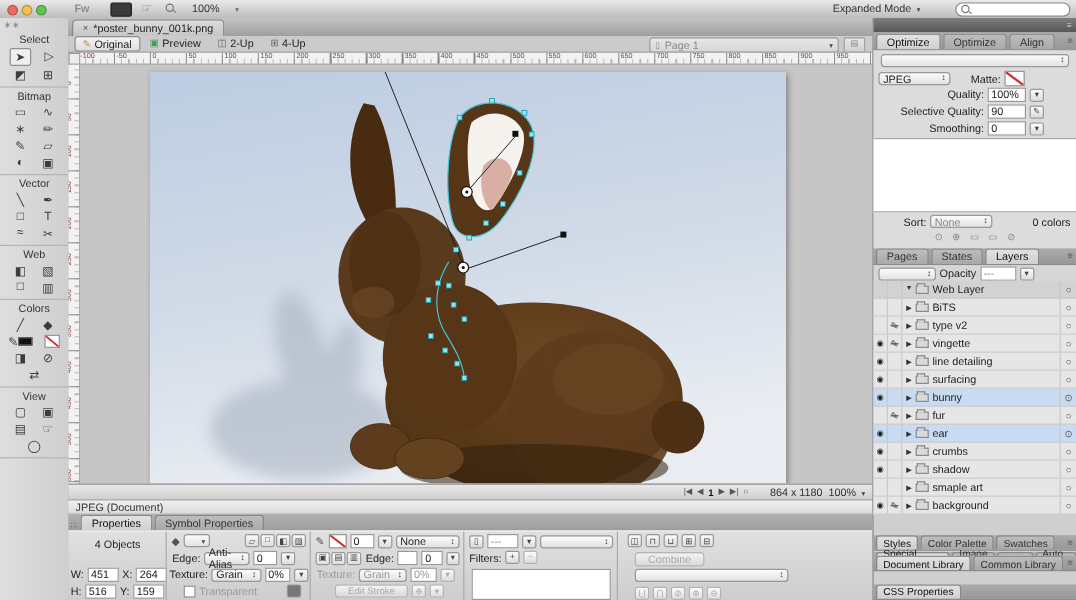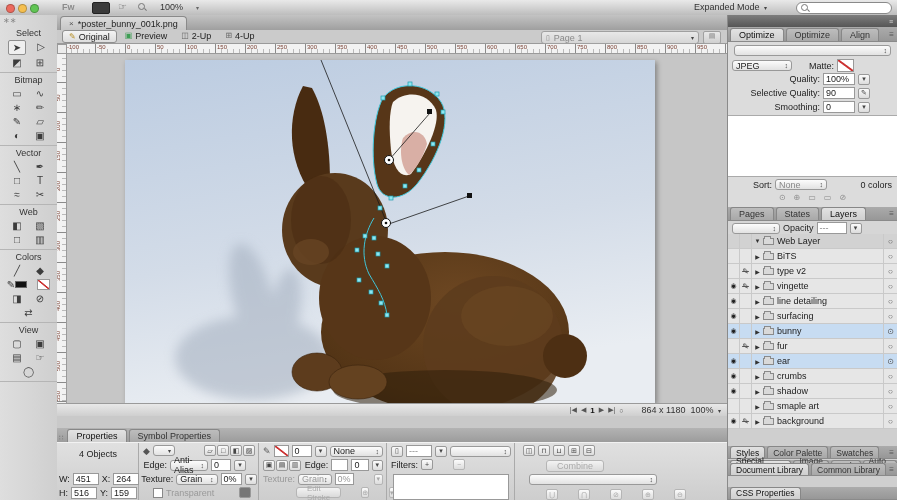--- a/index.html
+++ b/index.html
@@ -61,21 +61,21 @@
   #propstabs{left:0;top:0;width:670px;height:14px;background:linear-gradient(#b3b3b3,#9c9c9c);display:flex;align-items:flex-end;gap:2px;padding-left:2px;box-sizing:border-box;}
   .ptab{height:12px;padding:0 8px;display:flex;align-items:center;gap:3px;border:1px solid #878787;border-bottom:none;border-radius:3px 3px 0 0;background:linear-gradient(#bdbdbd,#a8a8a8);color:#333;}
   .ptab.active{background:linear-gradient(#e2e2e2,#cfcfcf);color:#111;}
   #propbody{left:0;top:14px;width:670px;height:58px;background:linear-gradient(#e0e0e0,#cdcdcd);border-top:1px solid #f2f2f2;}
   .pcol{position:absolute;top:0;height:58px;border-right:1px solid #aaa;box-sizing:border-box;}
   .prow{position:absolute;display:flex;align-items:center;gap:3px;}
   .plabel{color:#222;text-align:right;}
   .field{background:#fff;border:1px solid #999;height:10px;display:flex;align-items:center;padding:0 2px;box-sizing:content-box;}
   .dd{background:linear-gradient(#fcfcfc,#e2e2e2);border:1px solid #999;border-radius:3px;height:11px;display:flex;align-items:center;padding:0 3px;box-sizing:border-box;}
   .mini{width:12px;height:11px;border:1px solid #999;background:linear-gradient(#fbfbfb,#dcdcdc);border-radius:2px;display:flex;align-items:center;justify-content:center;font-size:7px;color:#444;box-sizing:border-box;}
-  .mini.dis,.btn.dis{color:#aaa;border-color:#b5b5b5;margin-left:17px;}
+  .mini.dis,.btn.dis{color:#aaa;border-color:#b5b5b5;}
   .btn{border:1px solid #a5a5a5;border-radius:3px;background:linear-gradient(#f3f3f3,#dadada);height:12px;display:inline-flex;align-items:center;justify-content:center;padding:0 10px;box-sizing:border-box;}
   .cb{width:8px;height:8px;border:1px solid #888;background:#fff;display:inline-block;}
   .gray{color:#999;}
   .listbox{position:absolute;background:#fff;border:1px solid #999;}
   
   #rightcol{left:727px;top:15px;width:170px;height:485px;background:#cfcfcf;border-left:1px solid #8a8a8a;box-sizing:border-box;}
   .rc{position:absolute;left:0;width:169px;box-sizing:border-box;}
   #rcdark{top:0;height:12px;background:linear-gradient(#7d7d7d,#565656);display:flex;align-items:center;justify-content:flex-end;padding-right:4px;color:#ddd;font-size:7px;}
   .tabrow{background:linear-gradient(#ababab,#979797);display:flex;align-items:flex-end;gap:2px;padding-left:2px;border-bottom:1px solid #8a8a8a;box-sizing:border-box;}
   .tabrow .menu-ic{margin-left:auto;margin-right:3px;color:#555;font-size:8px;align-self:center;}
@@ -356,20 +356,23 @@
           <span class="pb">◀</span>
           <span class="pb cur">1</span>
           <span class="pb">▶</span>
           <span class="pb">▶|</span>
           <span class="pb">○</span>
         </span>
       <span style="width:8px"></span>
       <span style="color:#333">864 x 1180</span>
       <span style="color:#333"><span>100%</span> <span class="arr">▾</span></span>
     </div>
+    <div id="fmtbar" class="abs">
+      <span>JPEG (Document)</span>
+    </div>
   </div>
 
   <div id="props" class="abs">
     <div id="propstabs">
       <span style="color:#666;font-size:7px;margin-right:2px">∷</span>
     <span class="ptab active">Properties</span>
         <span class="ptab">Symbol Properties</span>
       </div>
     <div id="propbody" class="abs">
 

